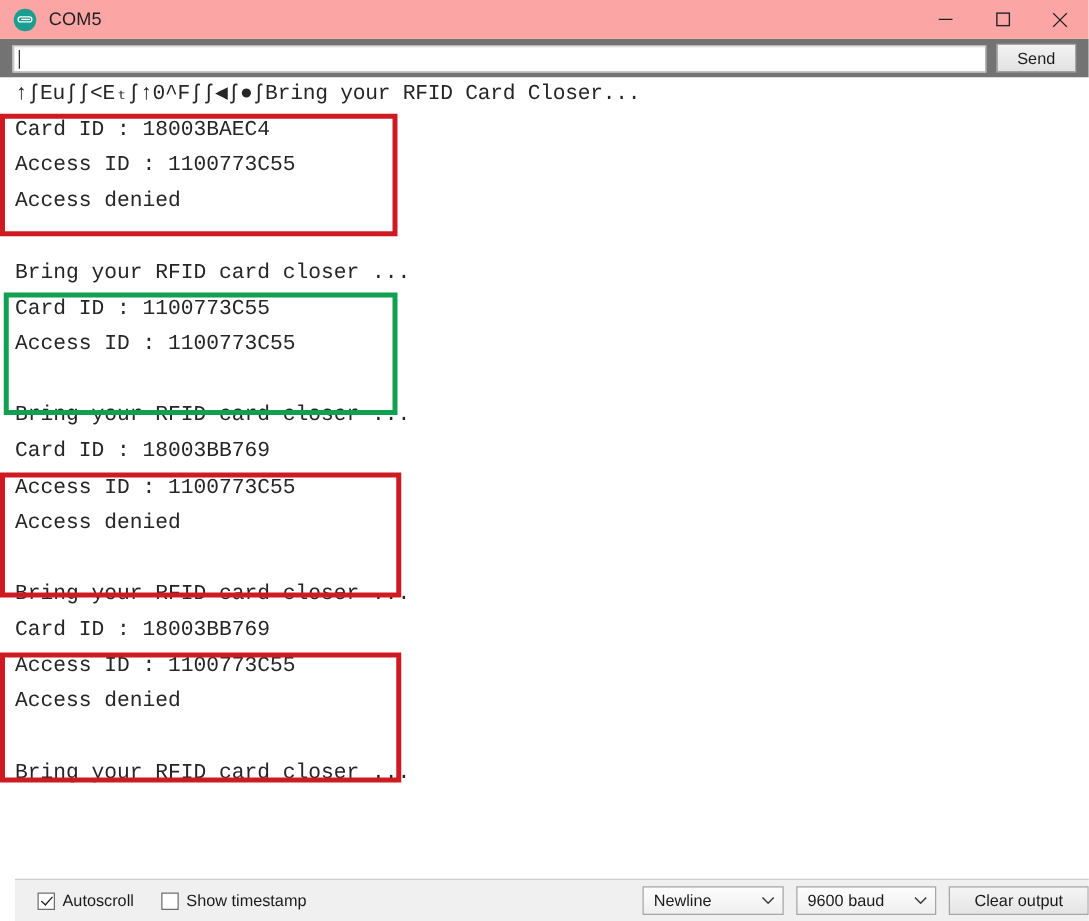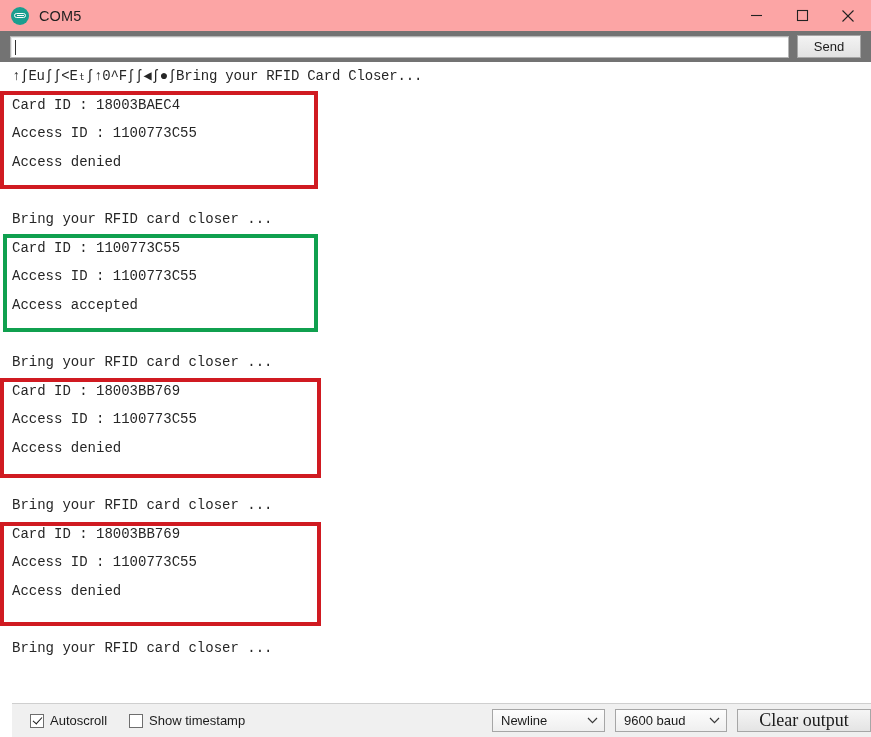--- a/index.html
+++ b/index.html
@@ -118,21 +118,21 @@
 
   
   .console {
     position: absolute;
     left: 0;
     top: 62px;
     width: 871px;
     height: 641px;
     background: #ffffff;
     font-family: "Liberation Mono", monospace;
-    font-size: 14px;
+    font-size: 17px;
     color: #262626;
     overflow: hidden;
   }
   .line {
     height: 28.6px;
     line-height: 28.6px;
     white-space: pre;
     padding-left: 12px;
     box-sizing: border-box;
   }
@@ -209,31 +209,30 @@
   }
   .combo.newline { width: 113px; }
   .combo.baud { width: 112px; gap: 12px; }
   .chev {
     margin-left: 8px;
     color: #3a3a3a;
     display: flex;
     align-items: center;
   }
   .clear-btn {
-    width: 134px;
+    width: 112px;
     height: 23px;
     border: 1px solid #a6a6a6;
     background: linear-gradient(#f5f5f5, #e4e4e4);
-    font-size: 18px;
+    font-size: 13px;
     color: #1b1b1b;
     display: flex;
     align-items: center;
     justify-content: center;
     box-sizing: border-box;
-    font-family: Liberation Serif, serif;
   }
 </style>
 </head>
 <body>
 
 <div class="titlebar">
   <div class="app-icon"></div>
   <div class="app-title">COM5</div>
   <div class="win-controls">
     <div class="win-btn">
@@ -265,21 +264,20 @@
 <div class="console">
   <div id="console-lines">
       <div class="line garbled">↑ʃEuʃʃ&lt;Eₜʃ↑0^Fʃʃ◀ʃ●ʃBring your RFID Card Closer...</div>
       <div class="line">Card ID : 18003BAEC4</div>
       <div class="line">Access ID : 1100773C55</div>
       <div class="line">Access denied</div>
       <div class="line"></div>
       <div class="line">Bring your RFID card closer ...</div>
       <div class="line">Card ID : 1100773C55</div>
       <div class="line">Access ID : 1100773C55</div>
-      <div class="line">Access accepted</div>
       <div class="line"></div>
       <div class="line">Bring your RFID card closer ...</div>
       <div class="line">Card ID : 18003BB769</div>
       <div class="line">Access ID : 1100773C55</div>
       <div class="line">Access denied</div>
       <div class="line"></div>
       <div class="line">Bring your RFID card closer ...</div>
       <div class="line">Card ID : 18003BB769</div>
       <div class="line">Access ID : 1100773C55</div>
       <div class="line">Access denied</div>

